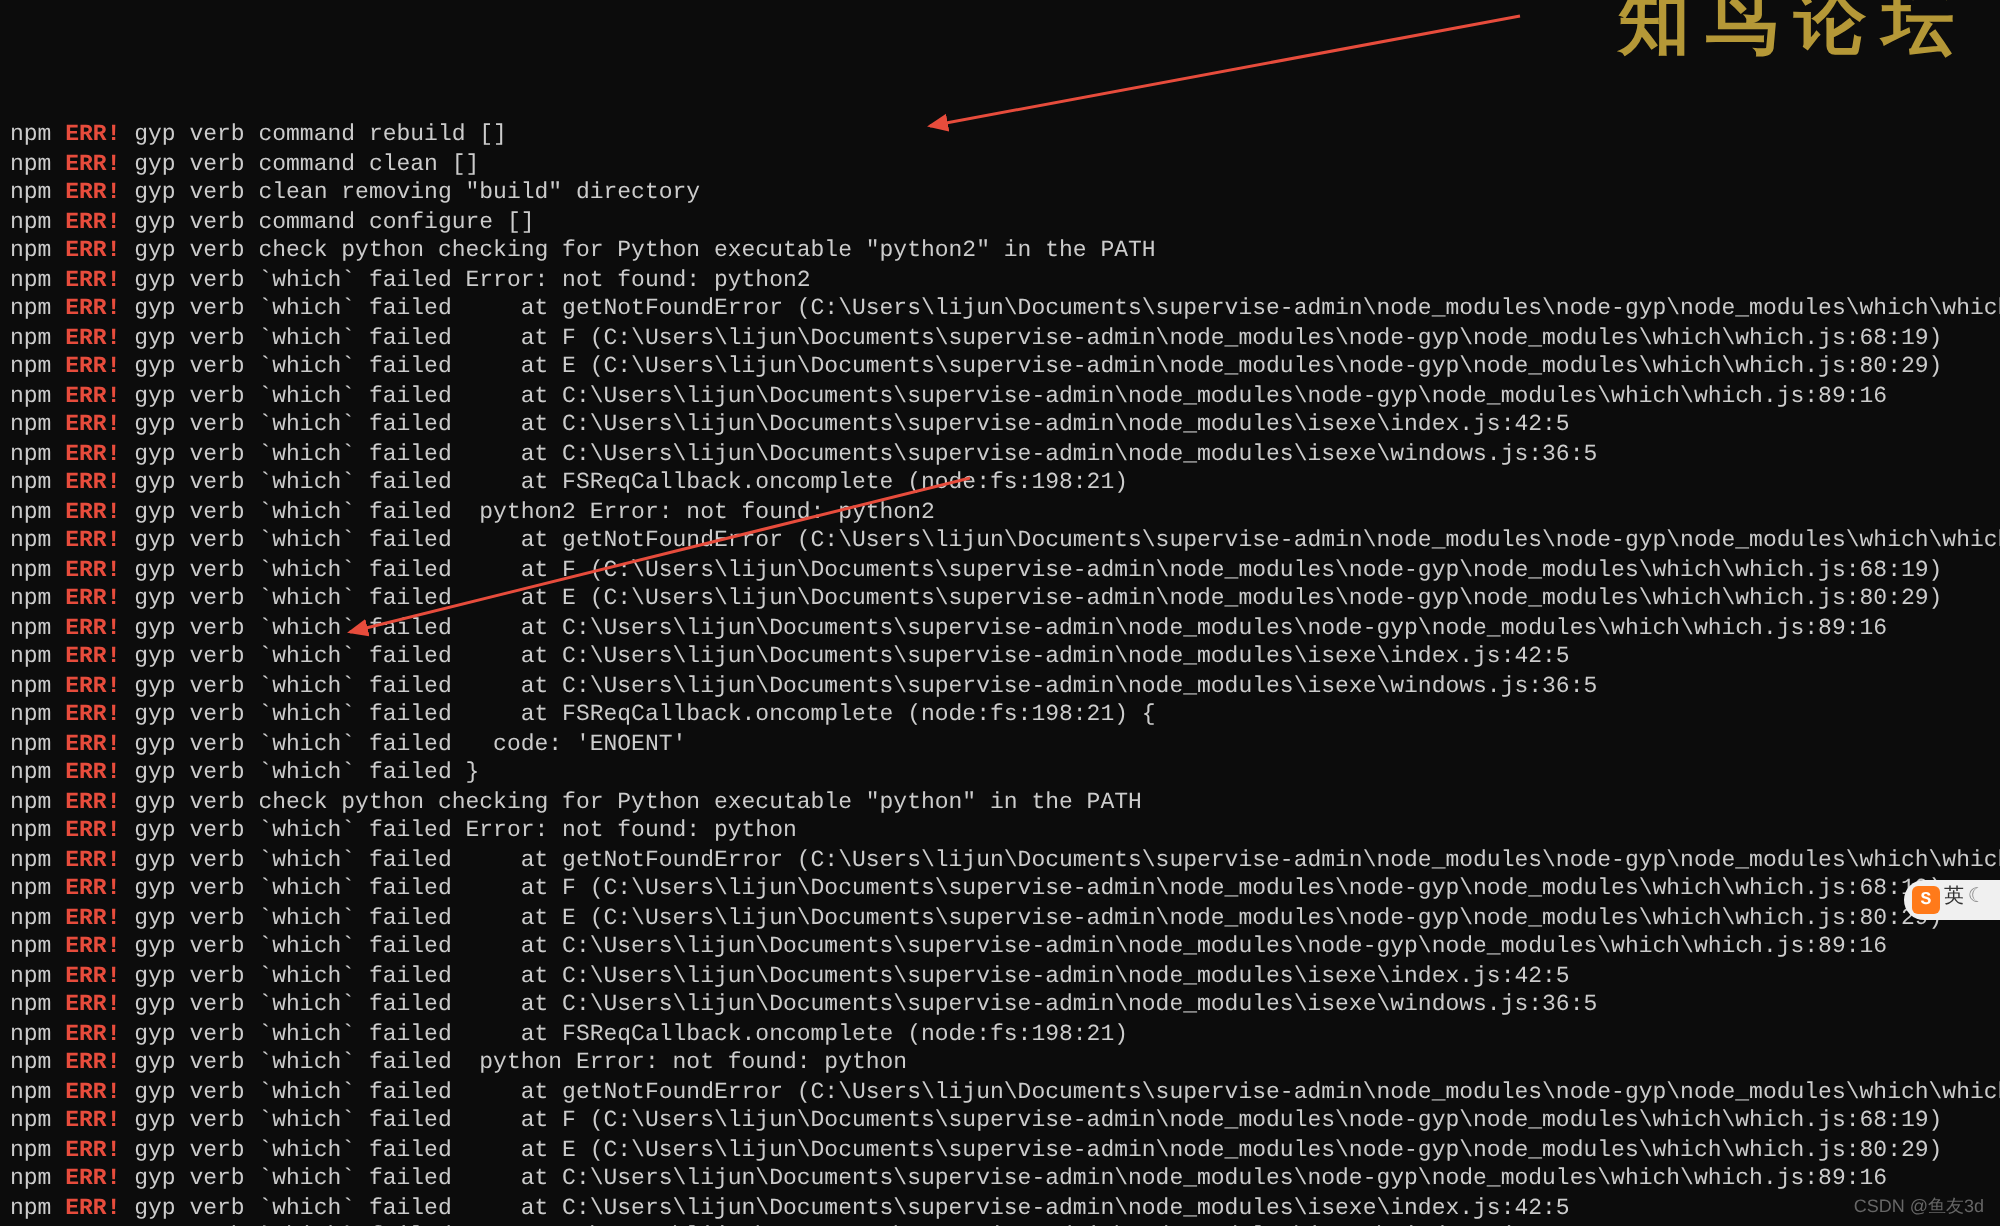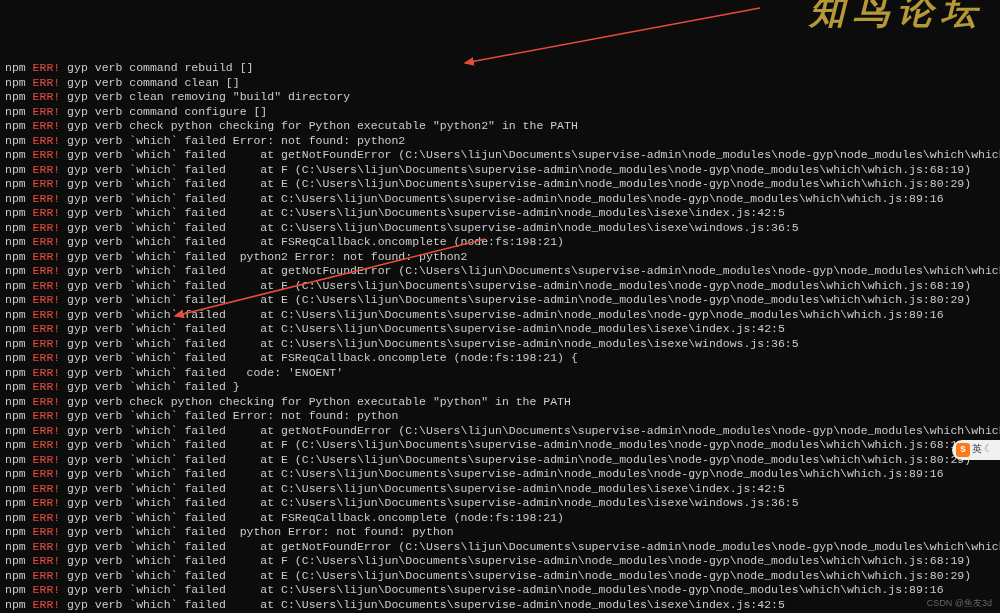--- a/index.html
+++ b/index.html
@@ -11,32 +11,31 @@
     color: #cccccc;
     width: 1000px;
     height: 613px;
     overflow: hidden;
     position: relative;
     white-space: pre;
   }
   .terminal { padding: 3px 5px; }
   .line { display: block; }
   .npm { color: #cccccc; }
-  .err { color: #e74c3c; font-weight: normal; }
+  .err { color: #e74c3c; font-weight: bold; }
   .watermark {
     position: absolute;
     top: 4px;
     right: 15px;
     font-family: "KaiTi", "STKaiti", serif;
     font-size: 36px;
     color: #c8a83c;
     font-weight: bold;
     letter-spacing: 8px;
     opacity: 0.9;
-    font-style: italic;
   }
   .csdn-mark {
     position: absolute;
     bottom: 3px;
     right: 8px;
     font-size: 9px;
     color: #666;
     font-family: sans-serif;
     margin-top: 48px;
   }

